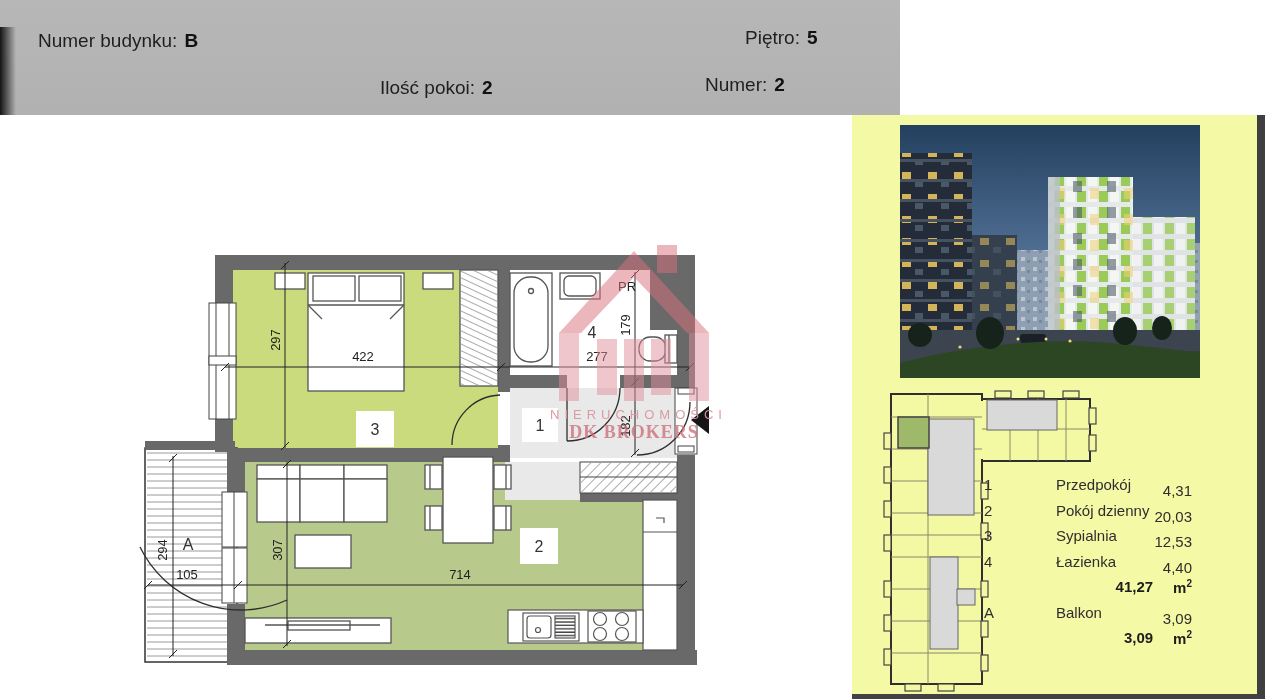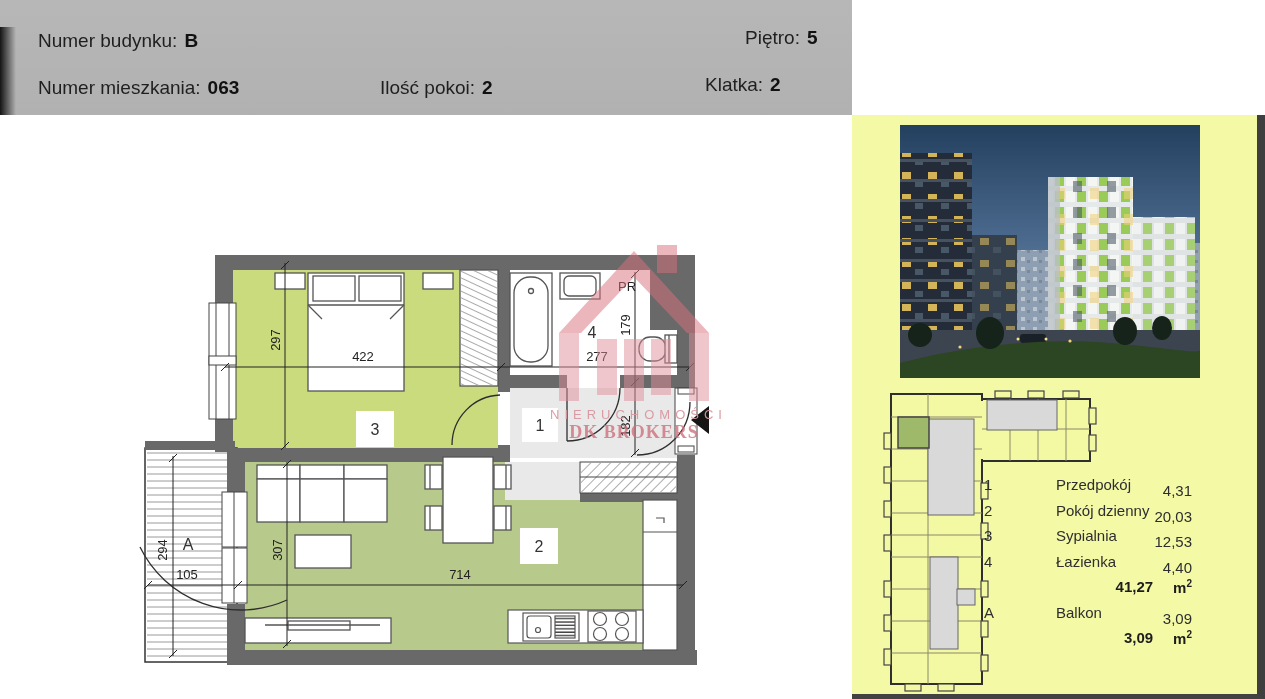--- a/index.html
+++ b/index.html
@@ -2,21 +2,21 @@
 <html><head>
 <meta charset="utf-8">
 <title></title>
 <style>
   html,body{margin:0;padding:0;background:#fff;}
   .page{position:relative;width:1265px;height:699px;background:#ffffff;
         font-family:"Liberation Sans",sans-serif;overflow:hidden;color:#222;}
 
   
   .header{position:absolute;left:0;top:0;width:852px;height:115px;
-          background:linear-gradient(180deg,#b7b7b7 0%,#b1b1b1 100%);}
+          background:linear-gradient(180deg,#b7b7b7 0%,#b1b1b1 100%);padding-left:48px;}
   .header-dark-edge{position:absolute;left:0;top:27px;width:16px;height:88px;
           background:linear-gradient(90deg,#141414 0%,rgba(20,20,20,0) 100%);}
   .hline{position:absolute;white-space:nowrap;font-size:19px;color:#1f1f1f;}
   .hval{font-weight:bold;margin-left:7px;color:#111;}
   .hunit{font-weight:bold;margin-left:8px;}
   .hline sup{font-size:12px;}
 
   
   .panel{position:absolute;left:852px;top:115px;width:413px;height:584px;
          background:#f4f9a6;border-right:8px solid #3f3f3f;border-bottom:5px solid #424242;
@@ -50,33 +50,30 @@
 <body>
 
 <div class="page">
 
   <div class="header">
     <div class="header-dark-edge"></div>
 
     <div class="hline" style="left:38px;top:30px;">
       <span>Numer budynku:</span><span class="hval">B</span>
     </div>
-    <div class="hline" style="left:38px;top:77px;">
-      <span>Numer mieszkania:</span><span class="hval">063</span>
-    </div>
 
     <div class="hline" style="left:380px;top:77px;">
       <span>Ilość pokoi:</span><span class="hval">2</span>
     </div>
 
     <div class="hline" style="left:745px;top:27px;">
       <span>Piętro:</span><span class="hval">5</span>
     </div>
     <div class="hline" style="left:705px;top:74px;">
-      <span>Klatka:</span><span class="hval">2</span>
+      <span>Numer:</span><span class="hval">2</span>
     </div>
   </div>
 
   <svg class="floorplan" width="580" height="470" viewBox="0 0 580 470">
     <defs>
       <pattern id="deck" width="8" height="7" patternUnits="userSpaceOnUse">
         <line x1="0" y1="6" x2="8" y2="6" stroke="#9a9a9a" stroke-width="1"></line>
       </pattern>
       <pattern id="hatch" width="7" height="7" patternUnits="userSpaceOnUse" patternTransform="rotate(45)">
         <line x1="0" y1="0" x2="0" y2="7" stroke="#5a5a5a" stroke-width="1"></line>

